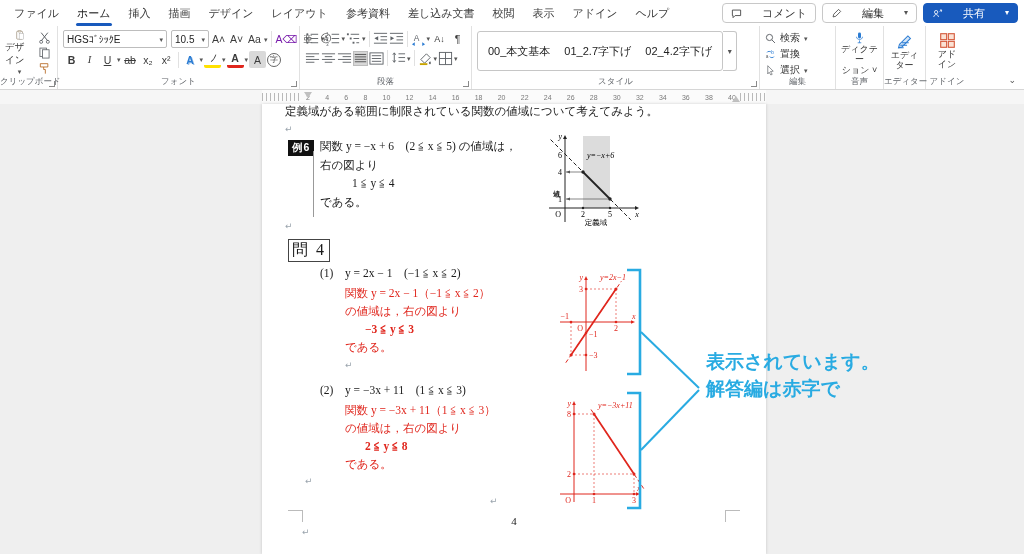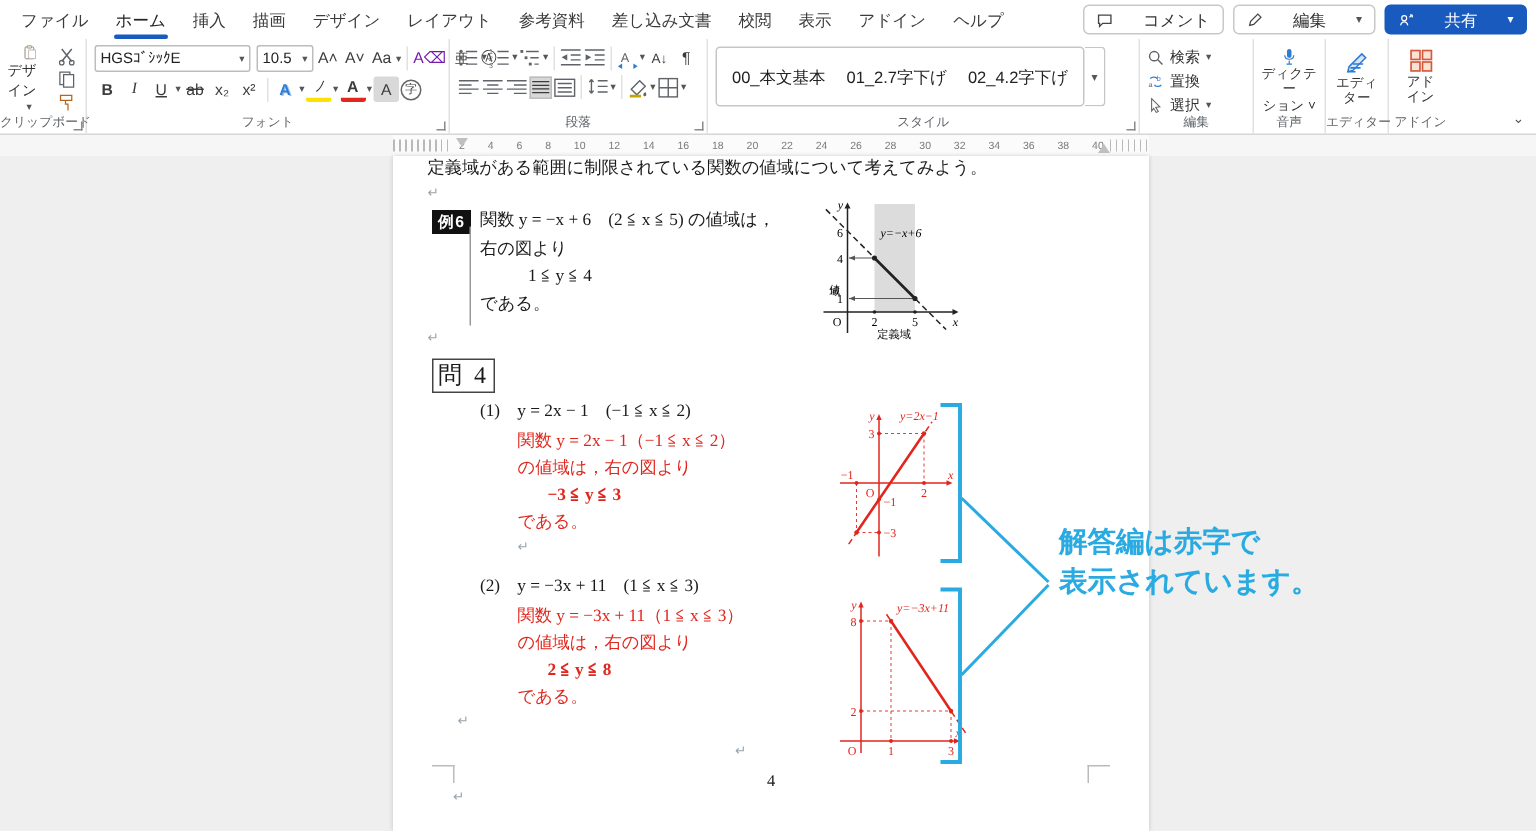--- a/index.html
+++ b/index.html
@@ -531,17 +531,17 @@
 
     <svg style="position:absolute;left:620px;top:154px" width="100" height="262" viewBox="0 0 100 262">
       <g fill="none" stroke="#29abe2" stroke-width="2.6">
         <polyline points="7,12 20,12 20,116 7,116"></polyline>
         <polyline points="7,135 20,135 20,250 7,250"></polyline>
         <line x1="21" y1="74" x2="79" y2="130" stroke-width="2"></line>
         <line x1="21" y1="192" x2="79" y2="132" stroke-width="2"></line>
       </g>
     </svg>
     <div class="callout-text">
+      <div>表示されています。</div>
       <div>解答編は赤字で</div>
-      <div>表示されています。</div>
     </div>
   </div>
 </div>
 
 </body></html>

